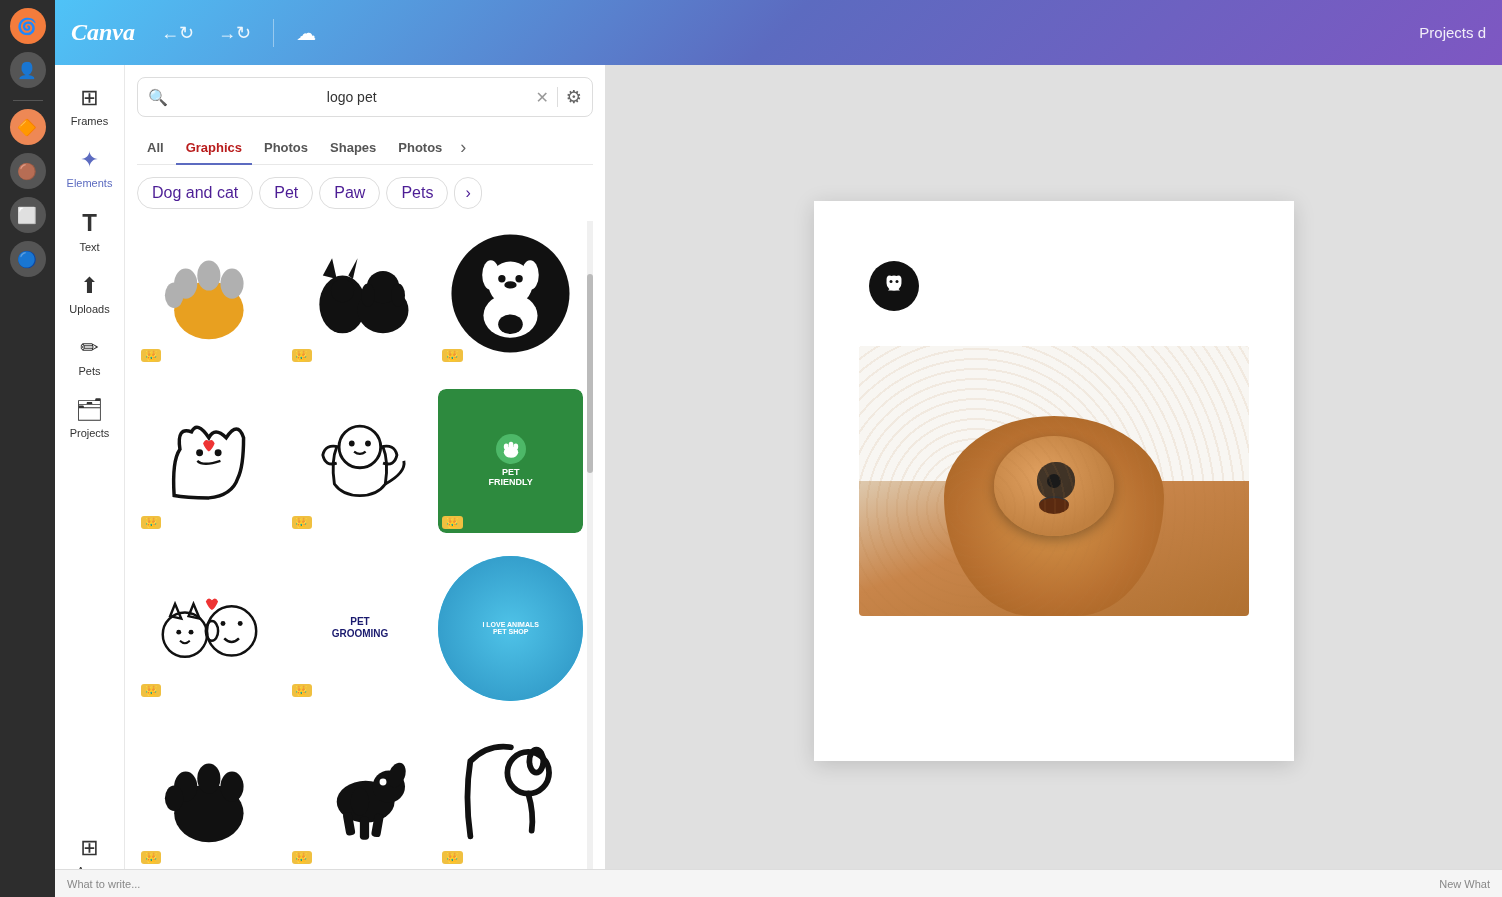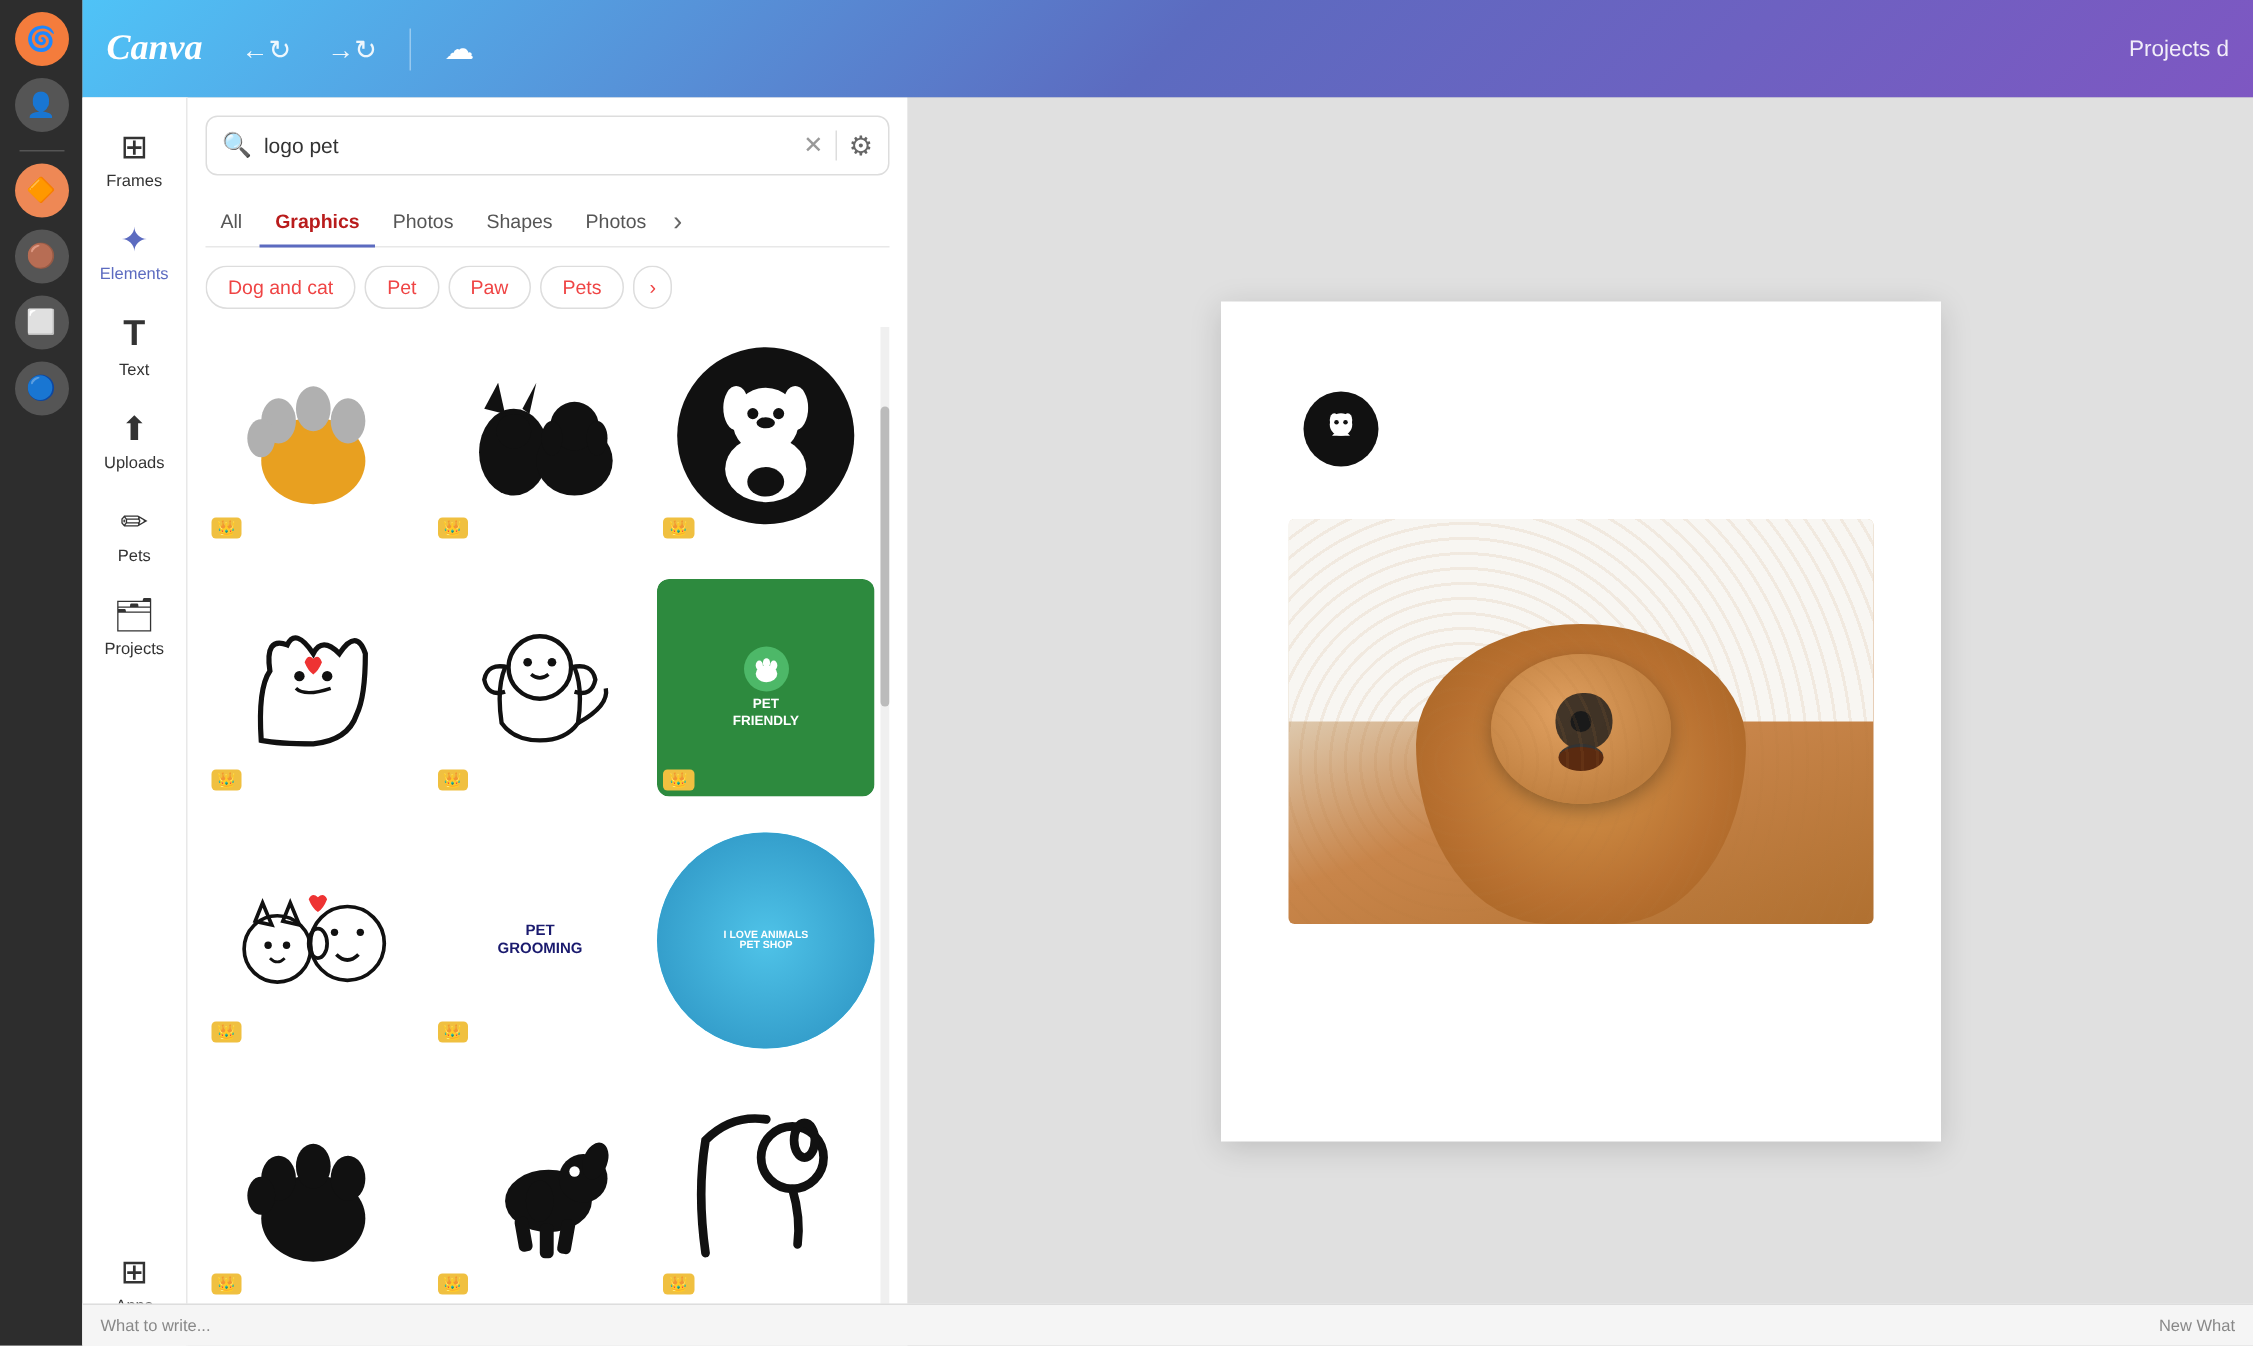--- a/index.html
+++ b/index.html
@@ -83,44 +83,44 @@
       display: flex; flex-direction: column; padding: 12px;
       overflow: hidden;
     }
     .search-bar {
       display: flex; align-items: center; gap: 8px;
       border: 1.5px solid #ddd; border-radius: 8px; padding: 8px 10px;
       margin-bottom: 14px; background: white;
     }
     .search-icon { font-size: 16px; color: #666; }
     .search-input {
-      flex: 1; border: none; outline: none; font-size: 14px; color: #333;
+      flex: 1; border: none; outline: none; font-size: 14px; color: #333; text-align: center;
     }
     .search-clear { font-size: 16px; color: #999; cursor: pointer; }
     .search-filter { font-size: 18px; color: #666; cursor: pointer; }
 
     
     .tabs {
       display: flex; align-items: center; gap: 2px;
       margin-bottom: 12px; border-bottom: 1px solid #e8e8e8;
     }
     .tab {
       padding: 8px 10px; font-size: 13px; color: #555; cursor: pointer;
-      border-bottom: 2px solid transparent; margin-bottom: -1px;
+      border-bottom: 2px solid transparent; margin-bottom: -1px; font-weight: bold;
     }
     .tab.active { color: #b91c1c; font-weight: 600; border-bottom-color: #5c6bc0; }
     .tab-more { font-size: 18px; color: #666; padding: 6px; cursor: pointer; }
 
     
     .chips {
       display: flex; gap: 6px; margin-bottom: 12px; flex-wrap: nowrap; overflow: hidden;
     }
     .chip {
       padding: 6px 14px; border: 1px solid #ddd; border-radius: 20px;
-      font-size: 13px; color: #ef4444; cursor: pointer; white-space: nowrap;
+      font-size: 16px; color: #4c1d95; cursor: pointer; white-space: nowrap;
       background: white;
     }
     .chip-more { padding: 6px 10px; }
 
     
     .graphics-grid {
       display: grid; grid-template-columns: 1fr 1fr 1fr;
       gap: 6px; overflow-y: auto; flex: 1;
     }
     .graphic-item {

